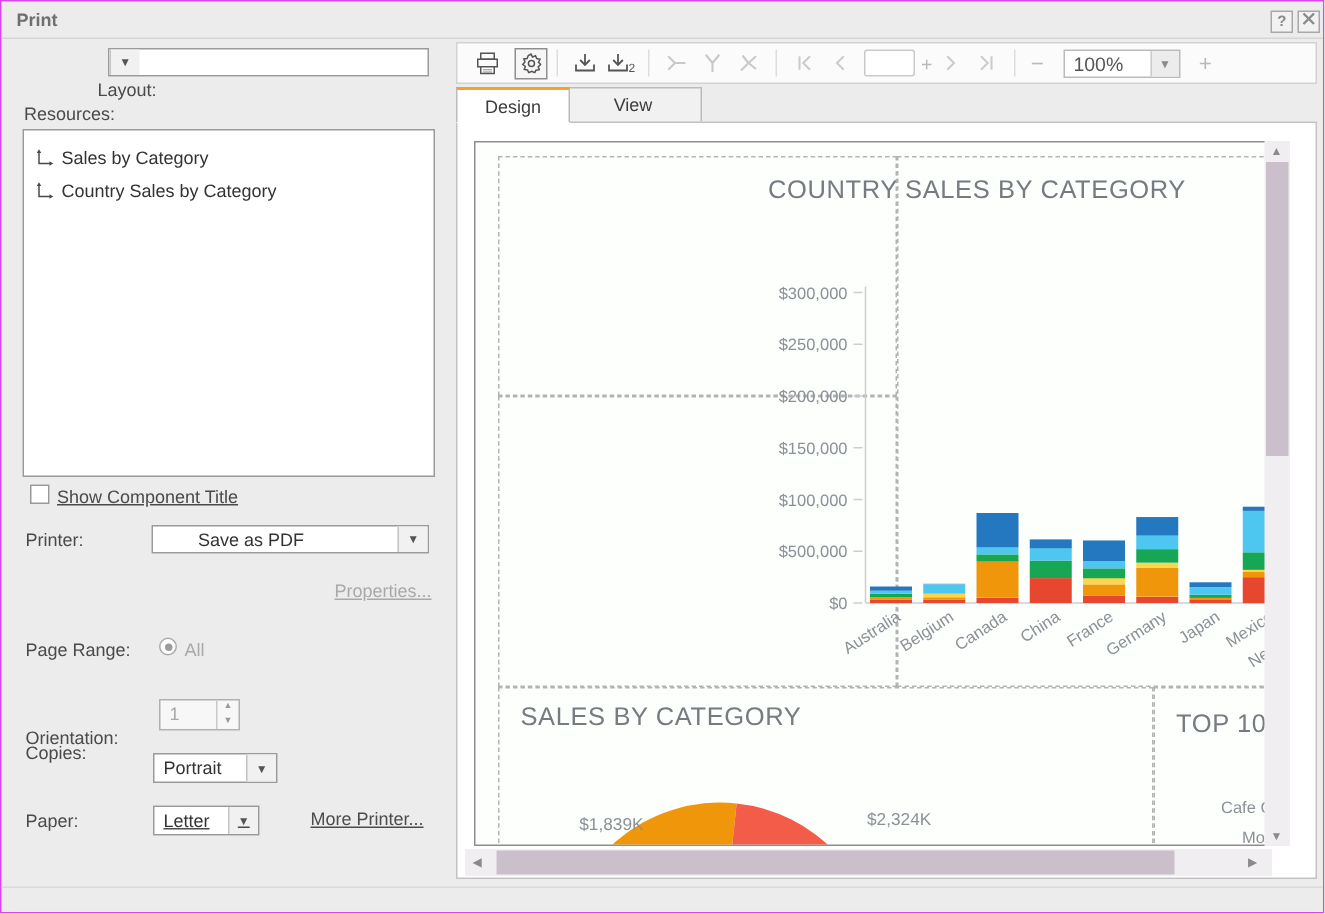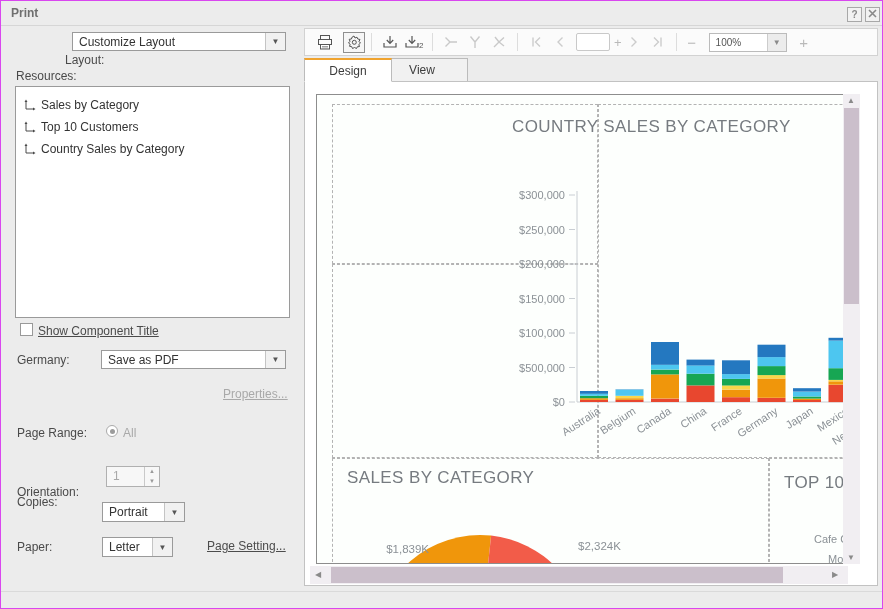--- a/index.html
+++ b/index.html
@@ -33,27 +33,27 @@
   .spin .spin-btns span{flex:1;font-size:6px;color:#9a9a9a;text-align:center;line-height:9px;}
   
   .toolbar{left:303px;top:27px;width:574px;height:28px;background:#fbfbfb;border:1px solid #d2d2d2;
            display:flex;align-items:center;padding:0 8px;}
   .tbtn{display:flex;align-items:center;justify-content:center;width:24px;height:22px;cursor:pointer;}
   .tbtn.boxed{border:1px solid #8f8f8f;background:#f6f6f6;width:22px;height:21px;}
   .tb-sep{width:1px;height:18px;background:#ddd;margin:0 6px;}
   .tb-glyph{color:#b9b9b9;font-size:13px;}
   .pagefield{width:34px;height:18px;border:1px solid #c9c9c9;border-radius:2px;background:#fff;margin:0 4px;}
   .zoomdd{width:78px;height:19px;border:1px solid #bbb;background:#fff;display:flex;align-items:center;margin:0 8px;}
-  .zoomdd .z-text{flex:1;padding-left:6px;font-size:10px;color:#555;}
+  .zoomdd .z-text{flex:1;padding-left:6px;font-size:13px;color:#555;}
   .zoomdd .z-arrow{width:19px;align-self:stretch;background:#ececec;border-left:1px solid #ccc;
                    display:flex;align-items:center;justify-content:center;color:#8a8a8a;font-size:8px;}
   
   .tab{position:absolute;top:57px;height:24px;display:flex;align-items:center;justify-content:center;
        border:1px solid #bbb;cursor:pointer;color:#3c3c3c;}
-  .tab.active{left:303px;width:88px;background:#fff;border-top:2px solid #f0a32e;border-bottom:1px solid #fff;z-index:3;}
+  .tab.active{left:303px;width:76px;background:#fff;border-top:2px solid #f0a32e;border-bottom:1px solid #fff;z-index:3;}
   .tab.inactive{left:375px;width:92px;background:#f1f1f1;}
   
   .canvas{left:303px;top:80px;width:574px;height:505px;background:#fff;border:1px solid #c2c2c2;}
   .page{position:absolute;left:11px;top:12px;width:531px;height:470px;background:#fdfffd;
         border:1px solid #8d8d8d;overflow:hidden;}
   .dashed{position:absolute;border:1px dashed #b3b3b3;}
   .chart-title{position:absolute;color:#767b80;font-size:17px;letter-spacing:0.4px;white-space:nowrap;}
   .small-gray{position:absolute;color:#8b9196;font-size:11px;white-space:nowrap;}
   svg text{font-family:"Liberation Sans",sans-serif;}
   
@@ -73,54 +73,46 @@
   <div class="abs winbtn" style="left:846px;top:6px;">?</div>
   <div class="abs winbtn" style="left:864px;top:6px;">
     <svg width="9" height="9" viewBox="0 0 9 9">
         <path d="M1,1 L8,8 M8,1 L1,8" stroke="#8a8a8a" stroke-width="1.6"></path>
       </svg>
   </div>
   <div class="abs tb-sep-line"></div>
 
   <div class="abs" style="left:16px;top:52px;margin-left:48px;">Layout:</div>
   <div class="abs dd" style="left:71px;top:31px;width:214px;height:19px;">
-    <span class="dd-text">Customize Layout</span>
     <span class="dd-arrow">▼</span>
   </div>
 
   <div class="abs" style="left:15px;top:68px;">Resources:</div>
   <div class="abs listbox" style="left:14px;top:85px;width:275px;height:232px;">
     <div class="res-item">
       <svg width="14" height="14" viewBox="0 0 14 14">
           <path d="M4,3 V11 H12" stroke="#4a4a4a" fill="none"></path>
           <path d="M2.5,4 L4,1.5 L5.5,4 Z M11,9.5 L13.5,11 L11,12.5 Z" fill="#4a4a4a"></path>
         </svg>
       <span>Sales by Category</span>
     </div>
     <div class="res-item">
       <svg width="14" height="14" viewBox="0 0 14 14">
           <path d="M4,3 V11 H12" stroke="#4a4a4a" fill="none"></path>
           <path d="M2.5,4 L4,1.5 L5.5,4 Z M11,9.5 L13.5,11 L11,12.5 Z" fill="#4a4a4a"></path>
         </svg>
-      <span>Top 10 Customers</span>
-    </div>
-    <div class="res-item">
-      <svg width="14" height="14" viewBox="0 0 14 14">
-          <path d="M4,3 V11 H12" stroke="#4a4a4a" fill="none"></path>
-          <path d="M2.5,4 L4,1.5 L5.5,4 Z M11,9.5 L13.5,11 L11,12.5 Z" fill="#4a4a4a"></path>
-        </svg>
       <span>Country Sales by Category</span>
     </div>
   </div>
 
   <div class="abs checkbox" style="left:19px;top:322px;"></div>
   <div class="abs" style="left:37px;top:323px;text-decoration:underline;">Show Component Title</div>
 
-  <div class="abs" style="left:16px;top:352px;">Germany:</div>
-  <div class="abs dd" style="left:100px;top:349px;width:185px;height:19px;">
+  <div class="abs" style="left:16px;top:352px;">Printer:</div>
+  <div class="abs dd" style="left:100px;top:349px;width:185px;height:19px;padding-left:24px;">
     <span class="dd-text">Save as PDF</span>
     <span class="dd-arrow">▼</span>
   </div>
 
   <div class="abs link grayed" style="left:222px;top:386px;">Properties...</div>
 
   <div class="abs" style="left:16px;top:425px;">Page Range:</div>
   <div class="abs radio" style="left:105px;top:424px;">
       <span class="dot"></span>
     </div>
@@ -135,25 +127,25 @@
     </span>
   </div>
 
   <div class="abs" style="left:16px;top:484px;">Orientation:</div>
   <div class="abs dd" style="left:101px;top:501px;width:83px;height:20px;">
     <span class="dd-text">Portrait</span>
     <span class="dd-arrow">▼</span>
   </div>
 
   <div class="abs" style="left:16px;top:539px;">Paper:</div>
-  <div class="abs dd" style="left:101px;top:536px;width:71px;height:20px;">
+  <div class="abs dd" style="left:101px;top:536px;width:71px;height:20px;text-decoration:underline;">
     <span class="dd-text">Letter</span>
     <span class="dd-arrow">▼</span>
   </div>
-  <div class="abs link" style="left:206px;top:538px;color:#4c4c4c;">Page Setting...</div>
+  <div class="abs link" style="left:206px;top:538px;color:#4c4c4c;">More Printer...</div>
 
   <div class="abs toolbar">
     <span class="tbtn">
       <svg width="18" height="18" viewBox="0 0 18 18">
         <rect x="4.5" y="2.5" width="9" height="4" fill="none" stroke="#555"></rect>
         <rect x="2.5" y="6.5" width="13" height="5" fill="none" stroke="#555"></rect>
         <rect x="4.5" y="11.5" width="9" height="4.5" fill="#fff" stroke="#555"></rect>
         <path d="M6,13.5 H12 M6,15 H12" stroke="#888" stroke-width="0.8"></path>
       </svg>
     </span>

